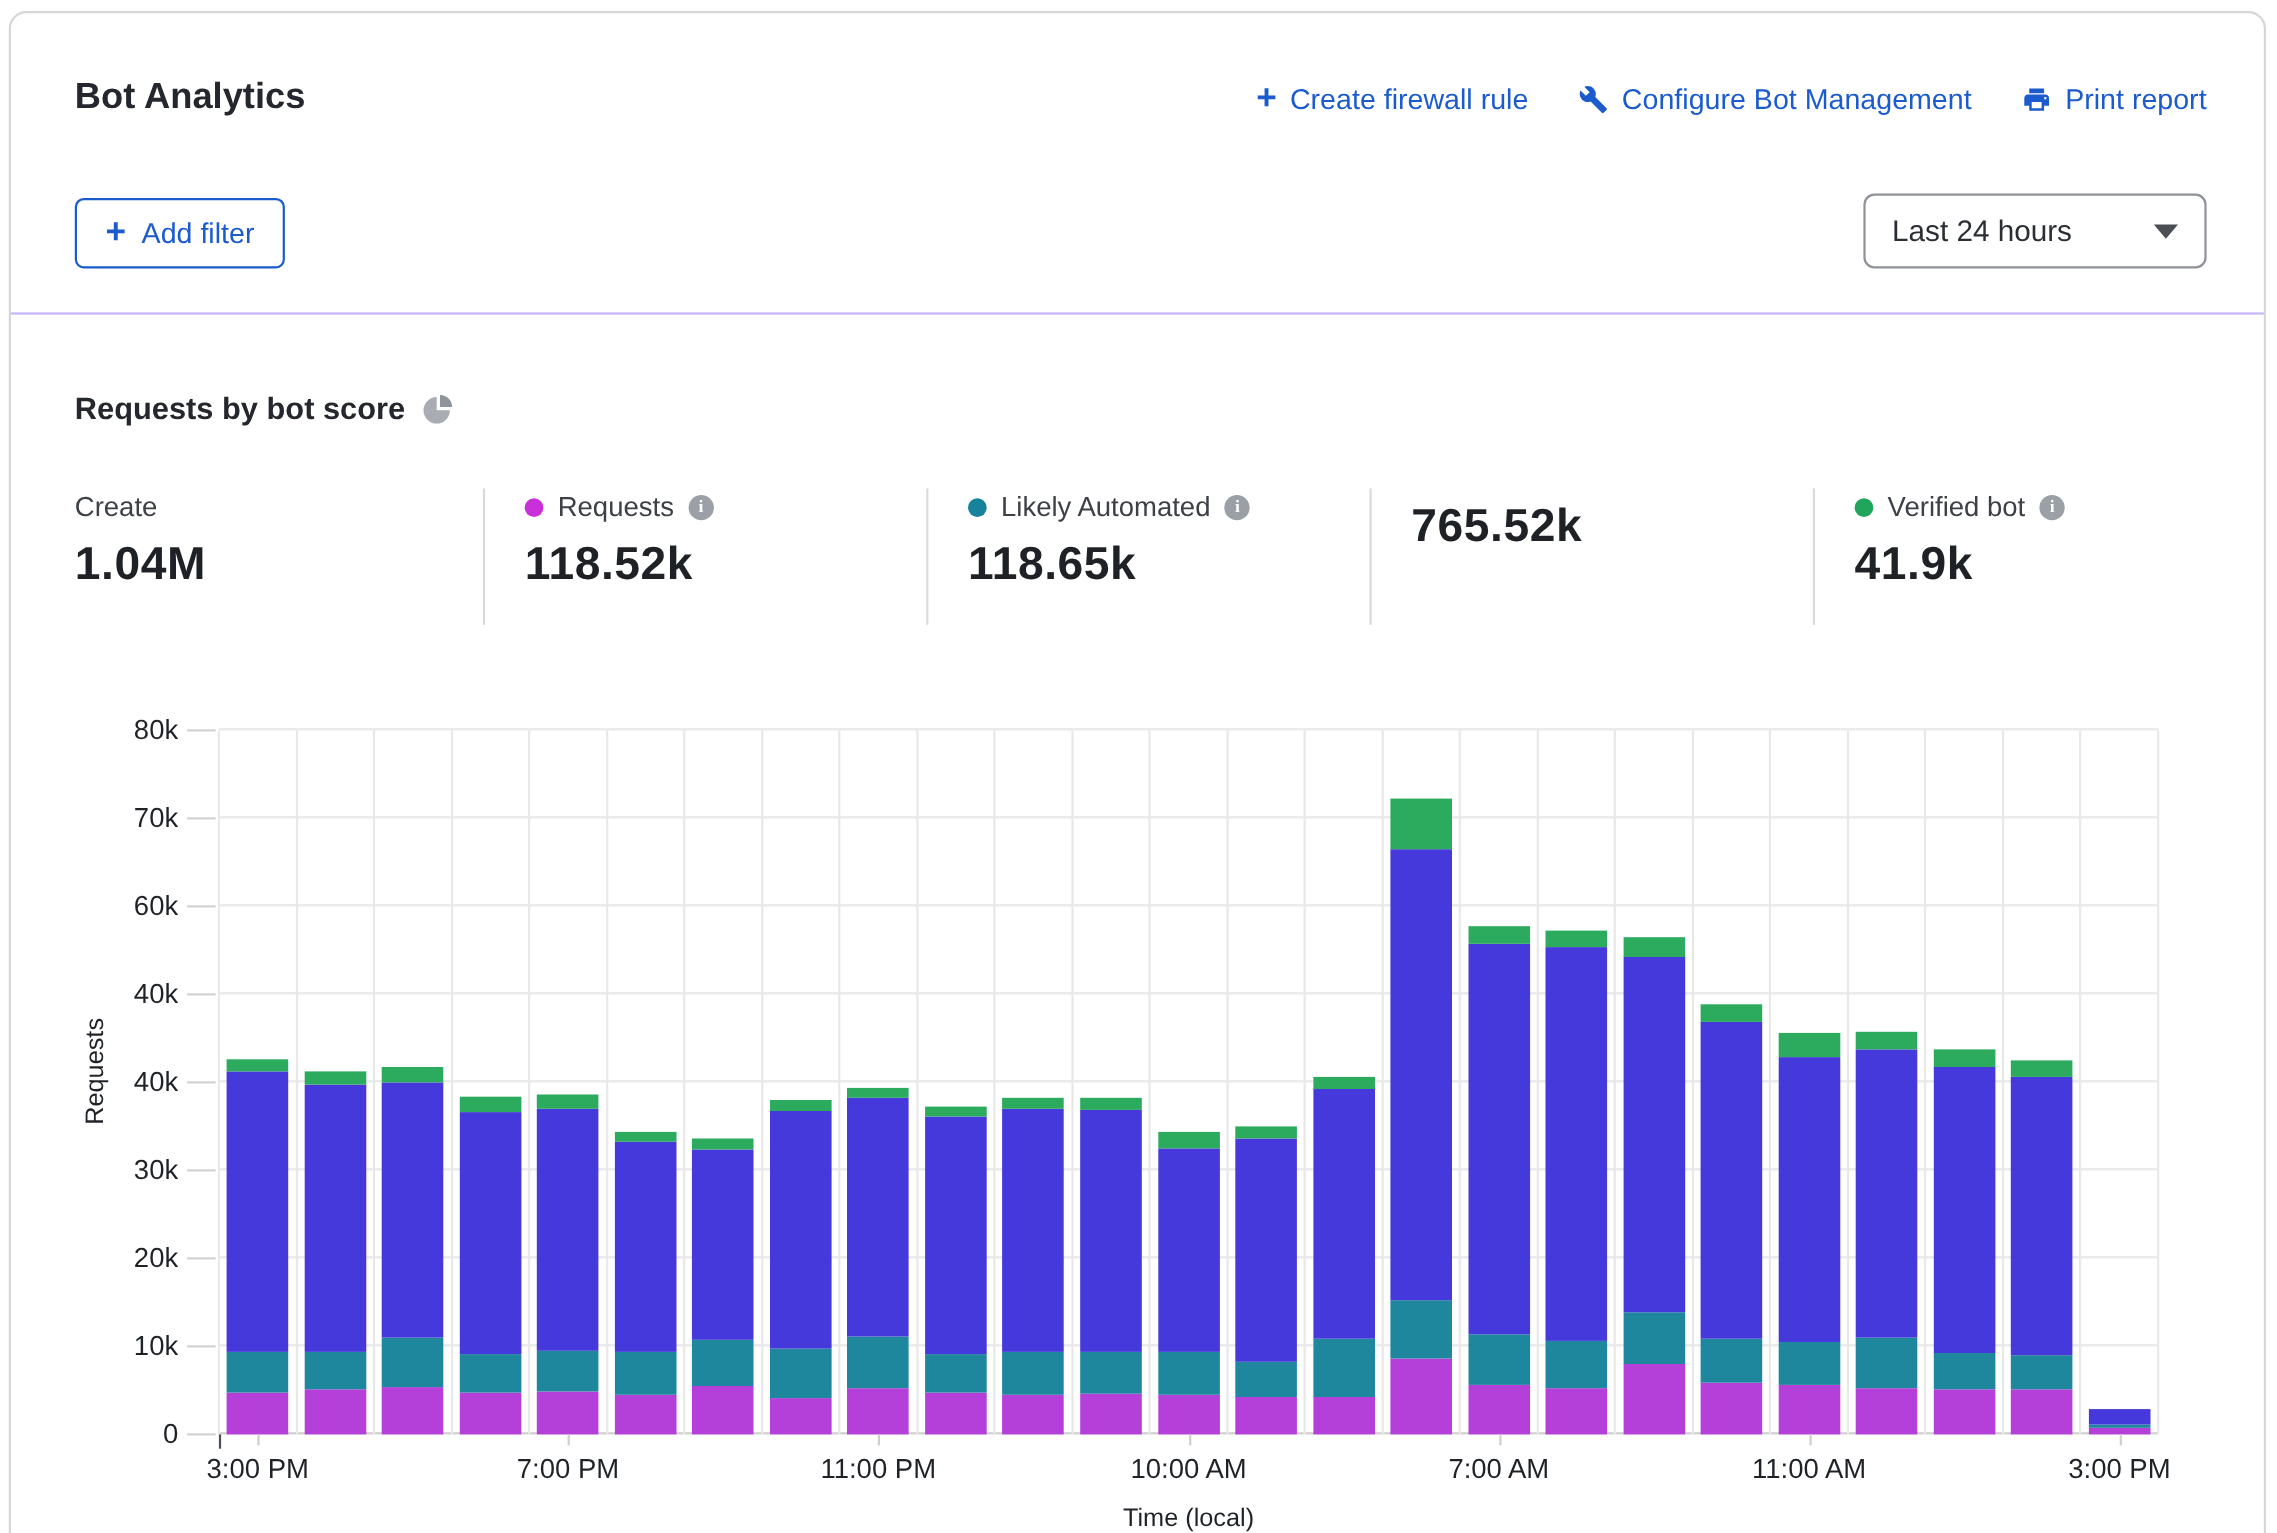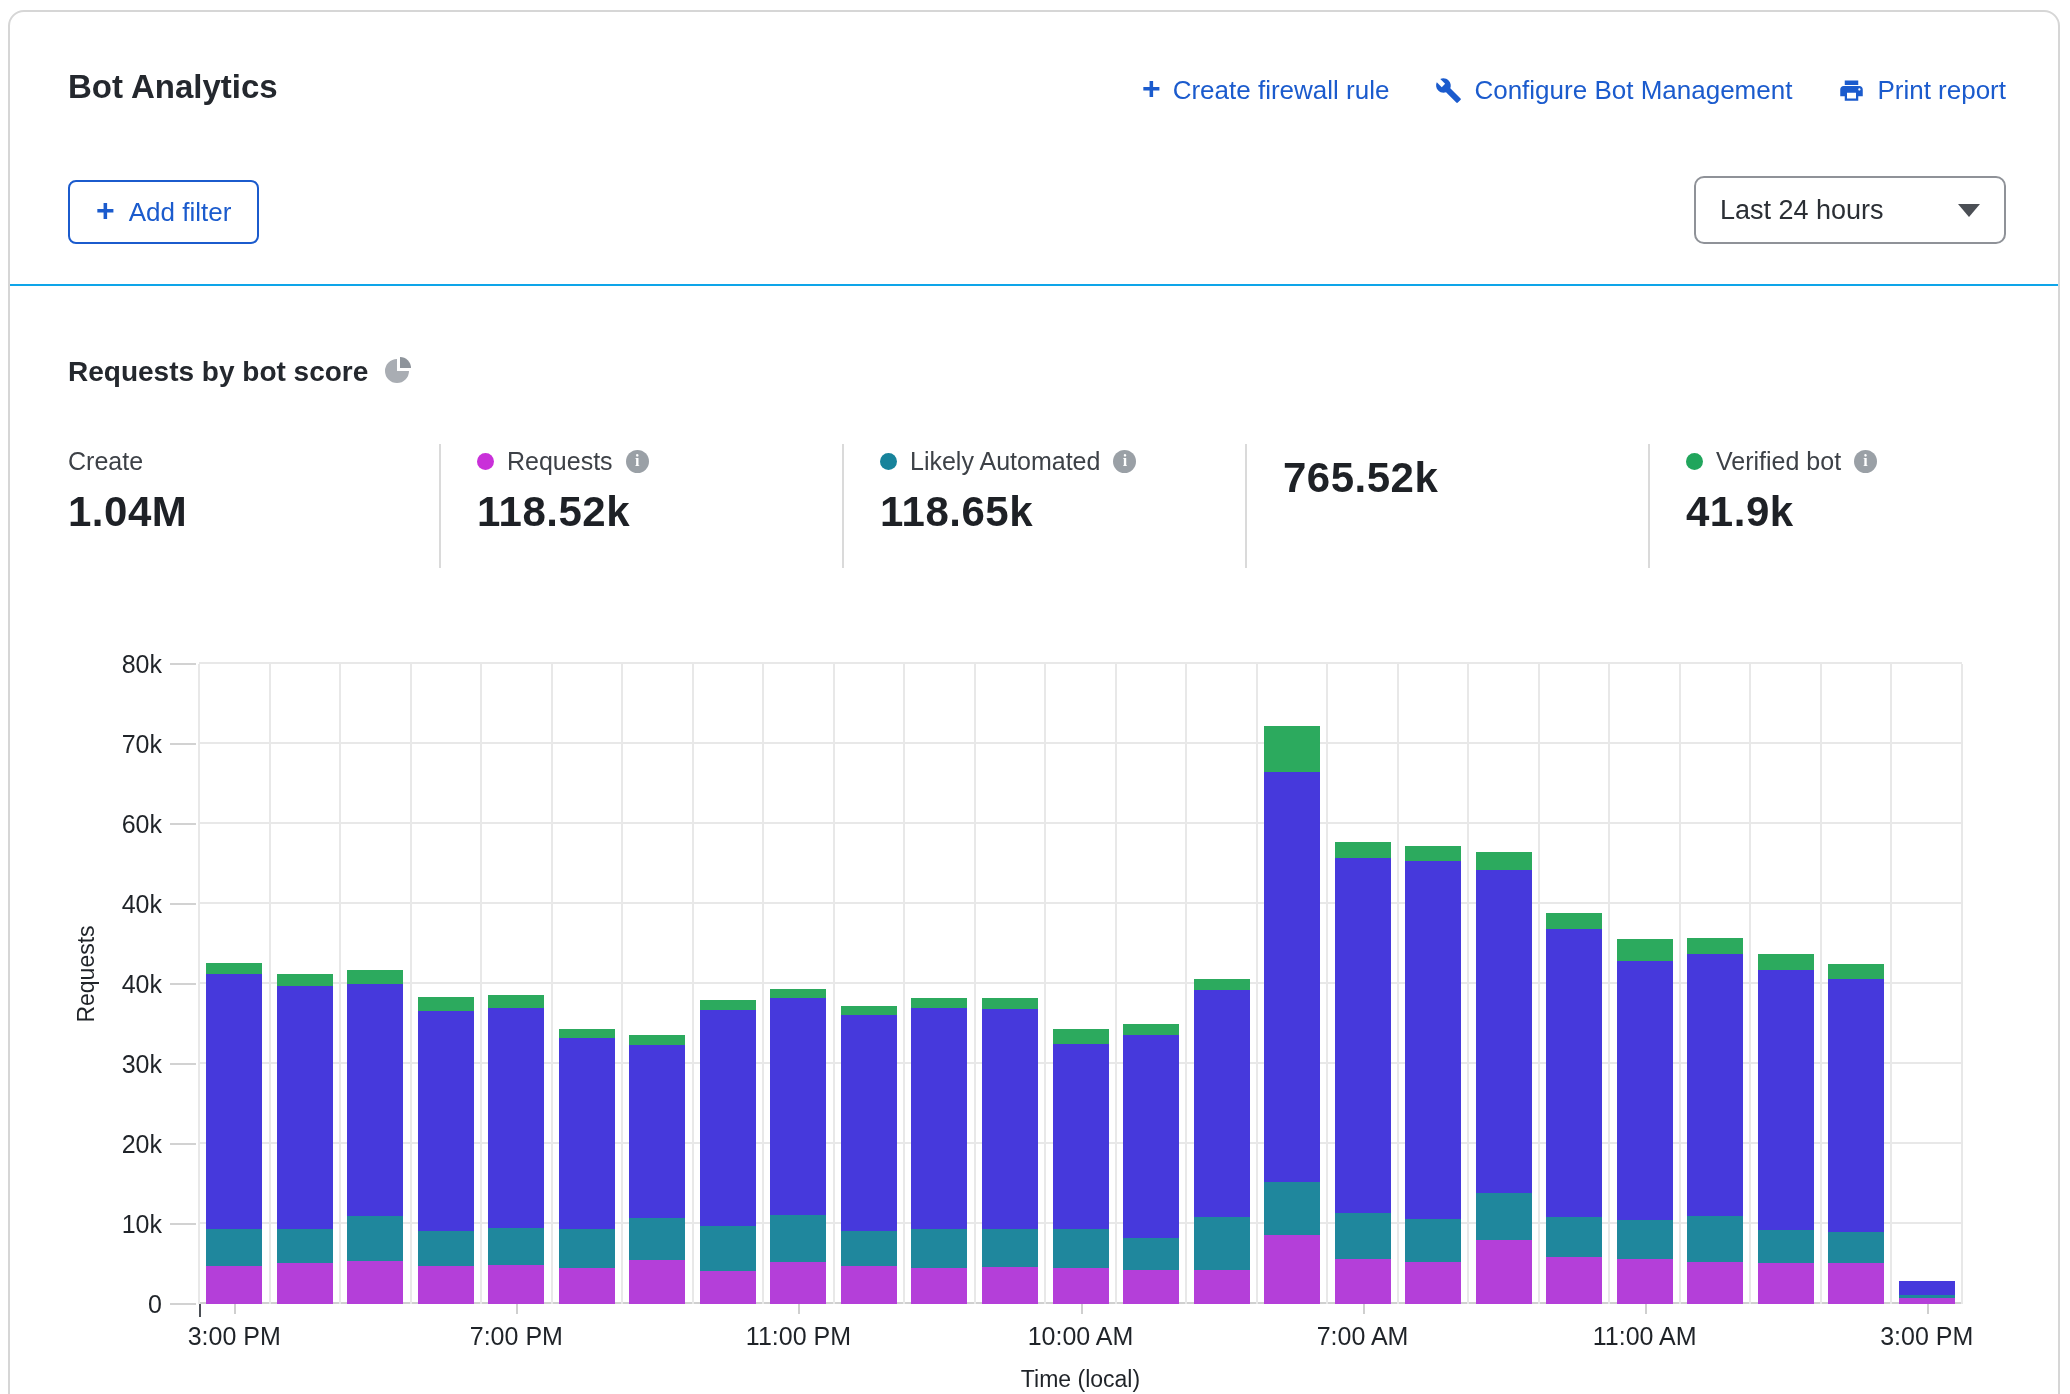--- a/index.html
+++ b/index.html
@@ -1,35 +1,35 @@
 <!DOCTYPE html>
 <html><head>
 <meta charset="utf-8">
 <style>
   html,body{margin:0;padding:0;background:#ffffff;}
   body{width:2070px;height:1394px;position:relative;overflow:hidden;
        font-family:"Liberation Sans","DejaVu Sans",sans-serif;color:#22262b;}
   .card{position:absolute;left:8px;top:10px;width:2052px;height:1520px;
         background:#fff;border:2px solid #d6d6d6;border-radius:16px;box-sizing:border-box;}
   
-  .header{position:absolute;left:0;top:0;width:100%;height:274px;border-bottom:2px solid #0ea5e9;box-sizing:border-box;}
+  .header{position:absolute;left:0;top:0;width:100%;height:274px;border-bottom:2px solid #c4b5fd;box-sizing:border-box;}
   .title{position:absolute;left:58px;top:56px;font-size:33px;font-weight:700;color:#24282e;}
   .actions{position:absolute;right:52px;top:62px;display:flex;align-items:center;gap:46px;}
   .action{display:flex;align-items:center;gap:12px;color:#1b5bcd;font-size:26px;font-weight:500;cursor:pointer;}
   .plus-glyph{font-size:32px;font-weight:600;line-height:1;position:relative;top:-2px;}
   .add-filter{position:absolute;left:58px;top:168px;height:64px;padding:0 26px;border:2px solid #1b5bcd;
               border-radius:8px;display:flex;align-items:center;gap:14px;color:#1b5bcd;font-size:26px;
               font-weight:500;background:#fff;cursor:pointer;box-sizing:border-box;}
   .timerange{position:absolute;right:52px;top:164px;width:312px;height:68px;border:2px solid #8f9298;
              border-radius:10px;display:flex;align-items:center;justify-content:space-between;
              padding:0 24px;font-size:27px;color:#2b2f35;background:#fff;cursor:pointer;box-sizing:border-box;}
   .caret{width:0;height:0;border-left:11px solid transparent;border-right:11px solid transparent;
          border-top:13px solid #4b4f55;}
   
-  .section-heading{position:absolute;left:58px;top:344px;display:flex;align-items:flex-start;gap:16px;
+  .section-heading{position:absolute;left:58px;top:344px;display:flex;align-items:center;gap:16px;
                    font-size:28px;font-weight:700;color:#24282e;}
   .stats{position:absolute;left:58px;top:432px;display:flex;align-items:flex-start;}
   .stat{width:401px;padding-left:36px;box-sizing:border-box;}
   .stat.first{width:371px;padding-left:0;}
   .stat-top{display:flex;align-items:center;gap:13px;height:34px;}
   .stat-dot{width:17px;height:17px;border-radius:50%;flex:0 0 auto;}
   .stat-label{font-size:25px;color:#3d4147;}
   .info-icon{width:23px;height:23px;border-radius:50%;background:#9aa0a6;color:#fff;display:flex;
              align-items:center;justify-content:center;font-size:16px;font-weight:700;flex:0 0 auto;cursor:pointer;}
   .info-icon::after{content:"i";font-family:"Liberation Serif","DejaVu Serif",serif;}

